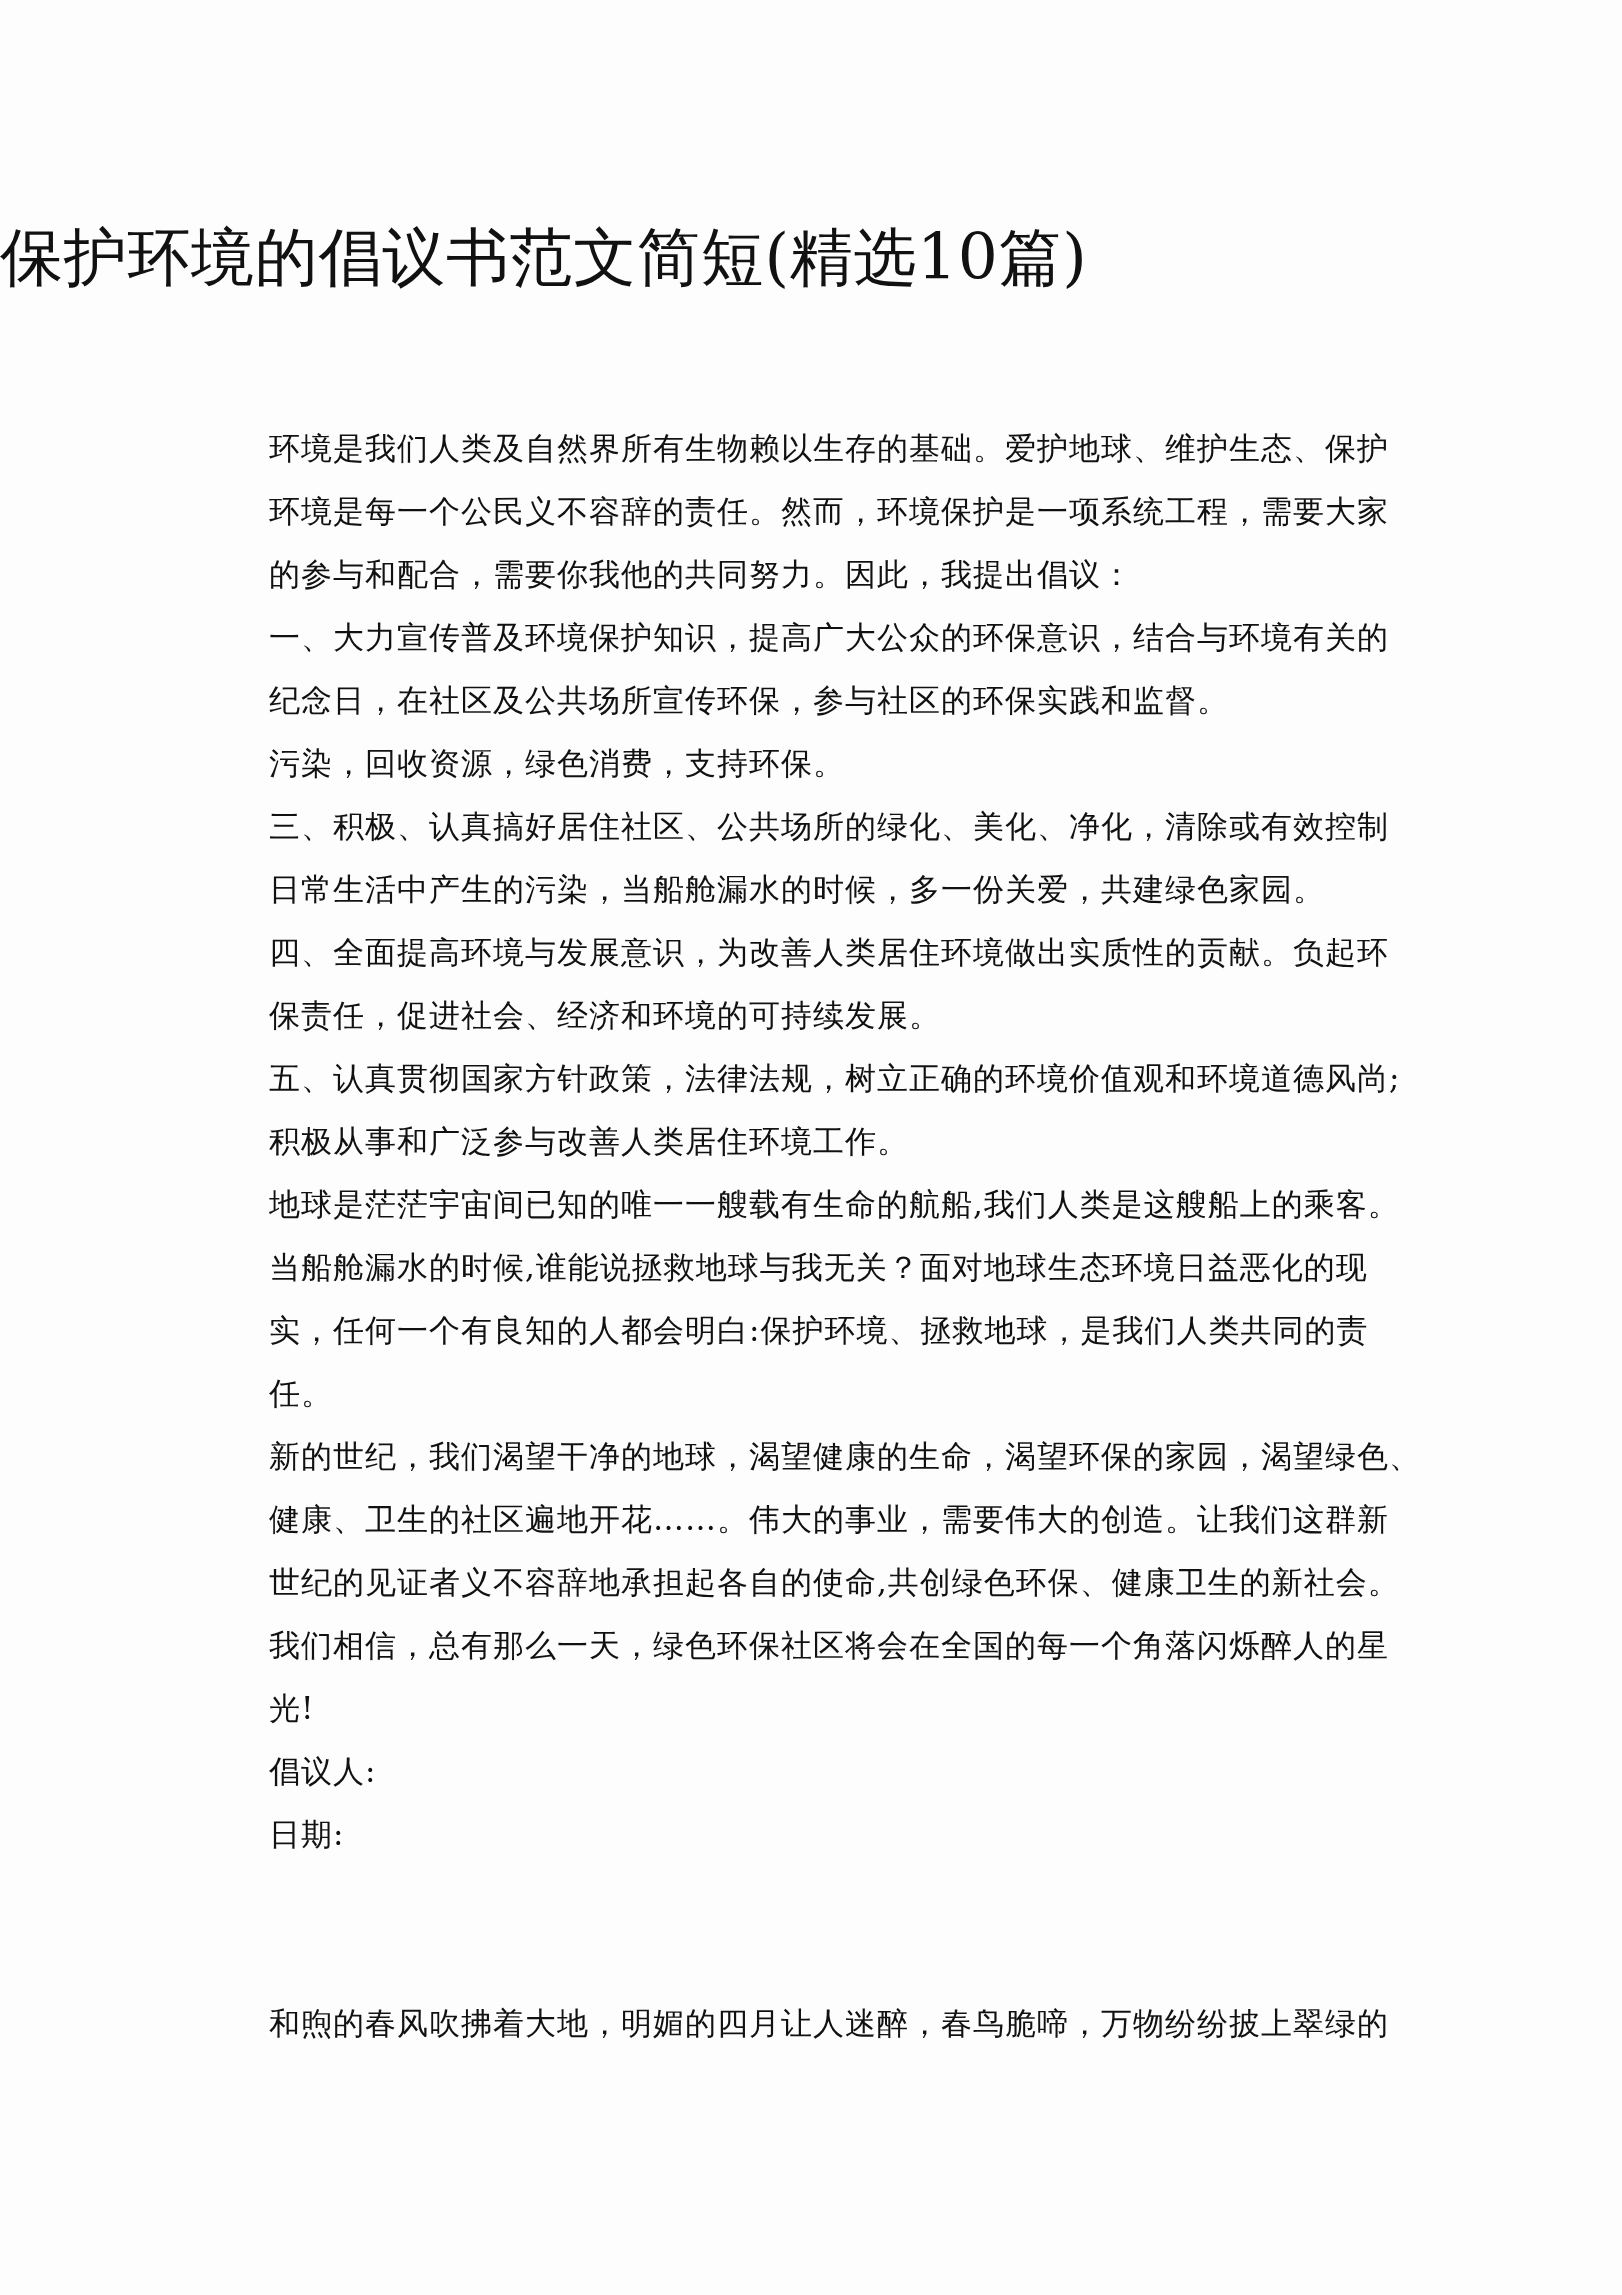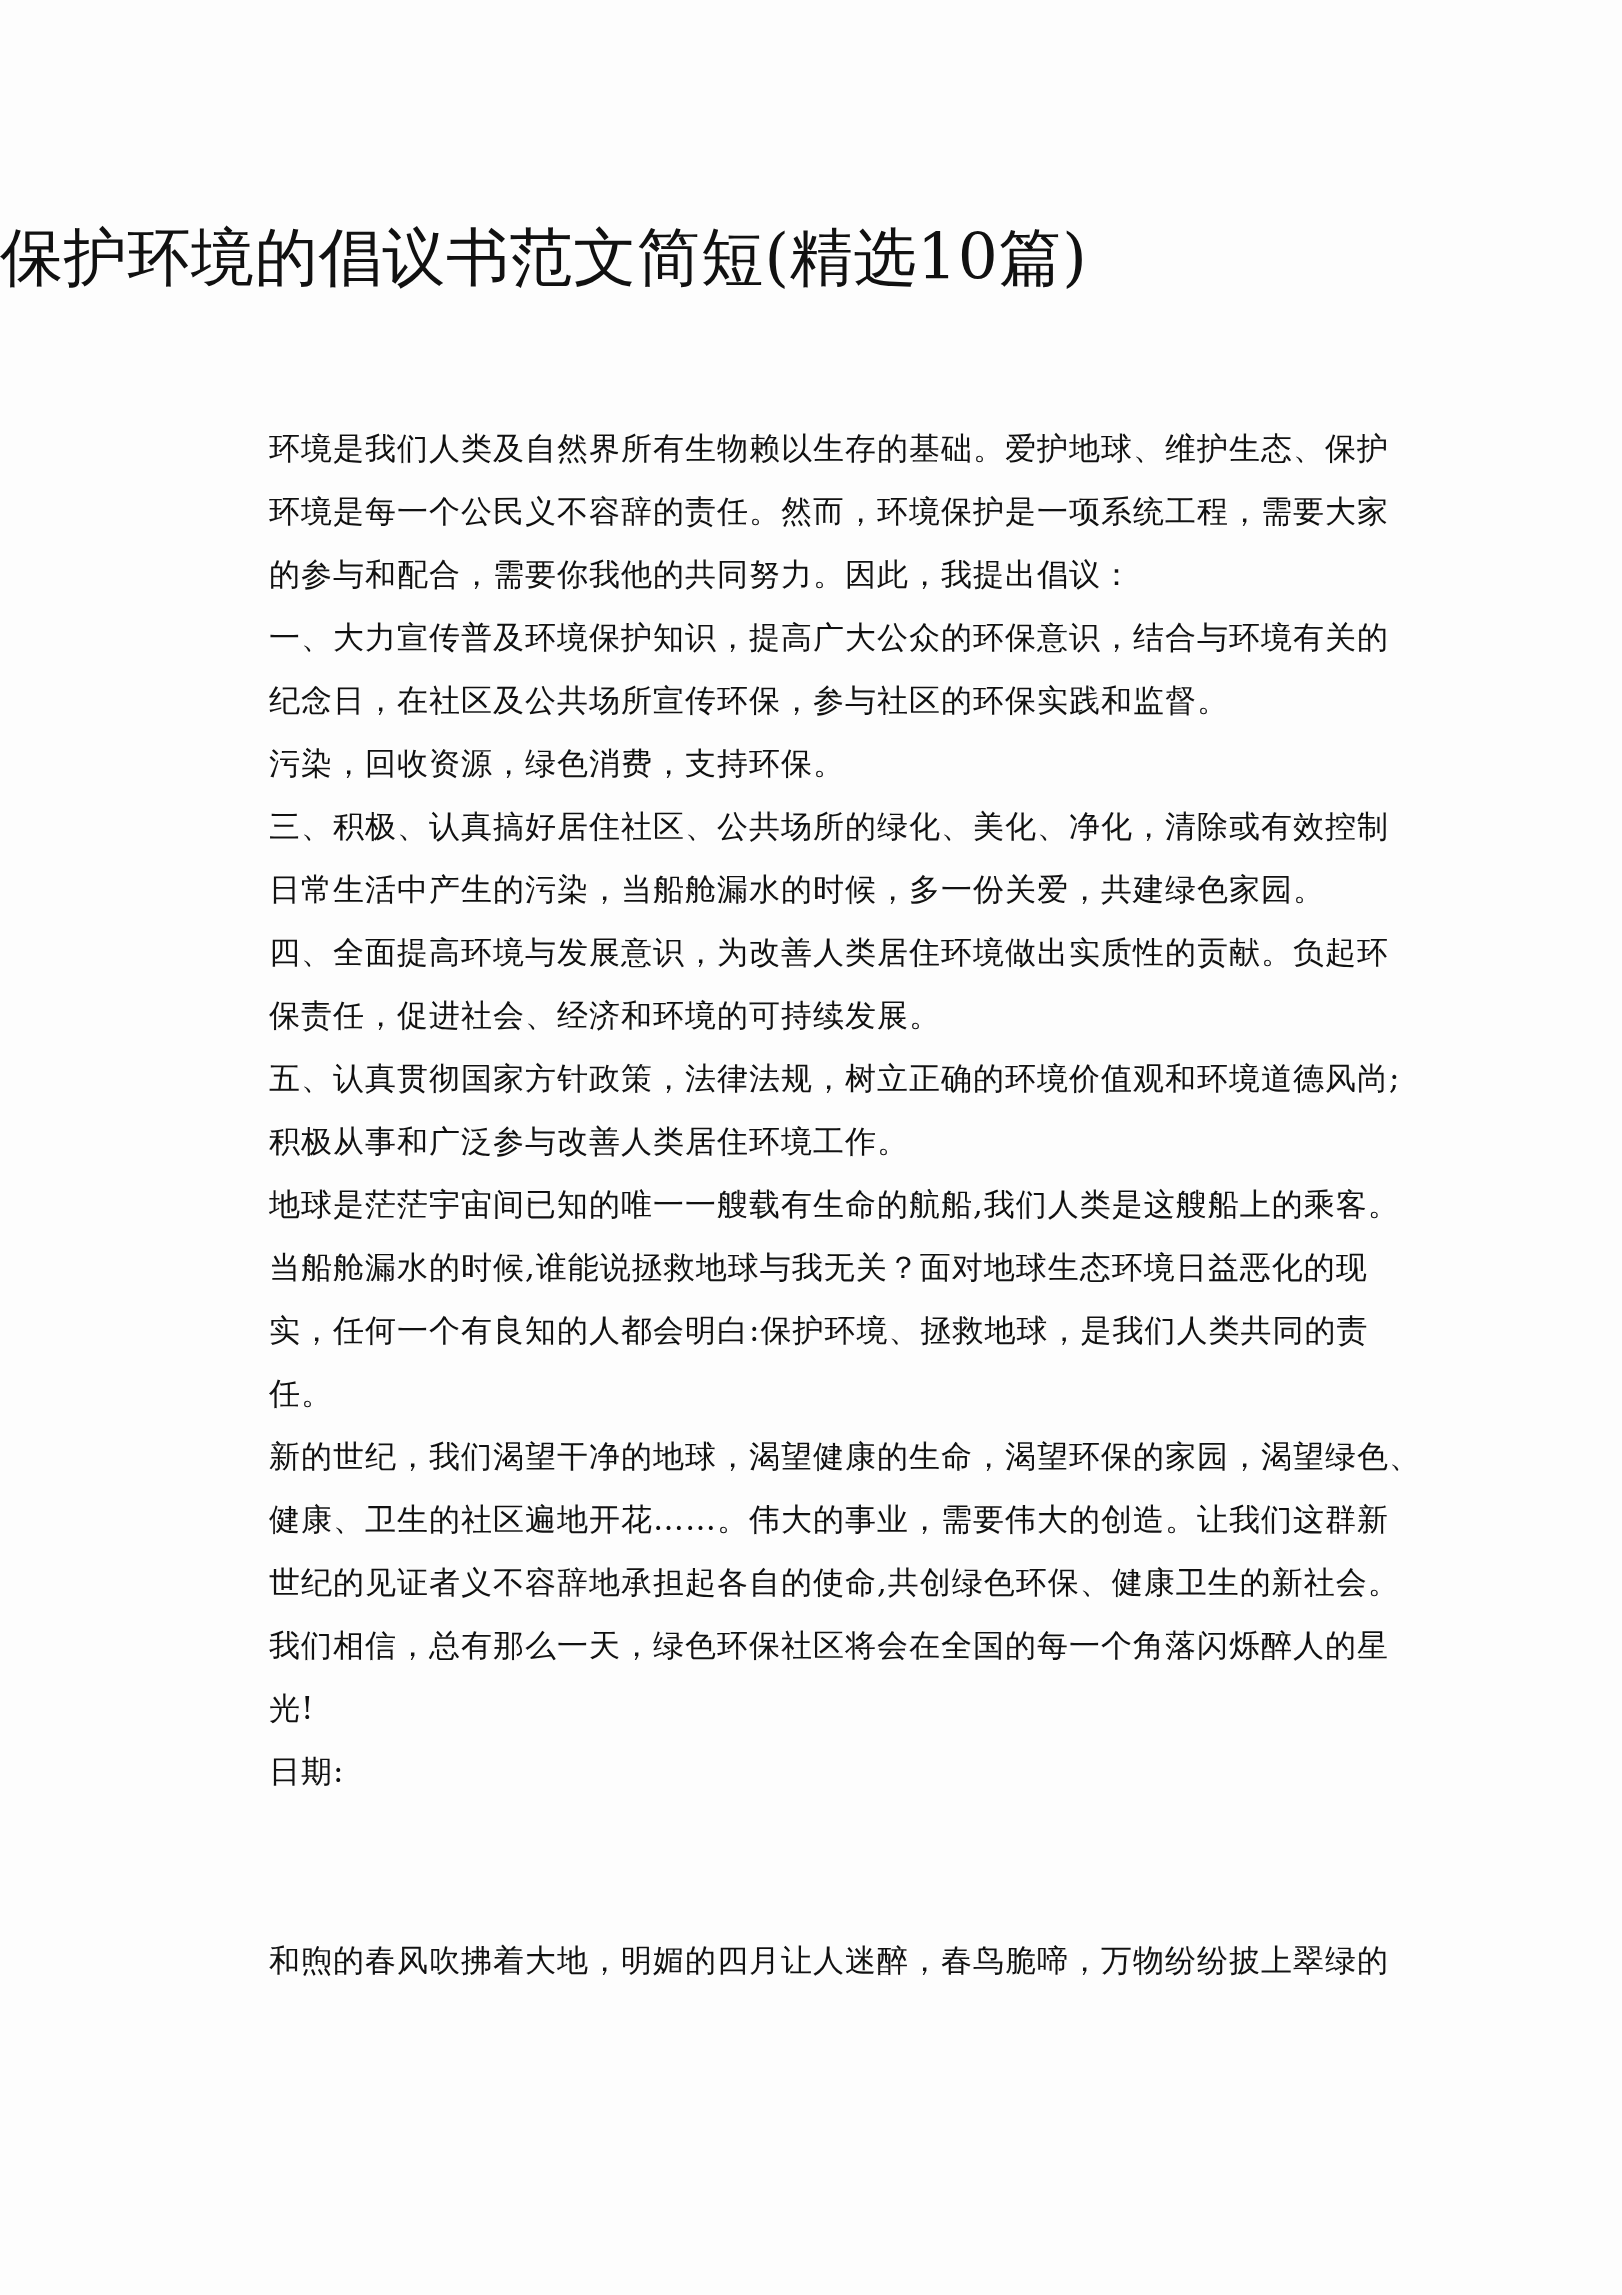--- a/index.html
+++ b/index.html
@@ -31,17 +31,18 @@
   <div class="line">积极从事和广泛参与改善人类居住环境工作。</div>
   <div class="line">地球是茫茫宇宙间已知的唯一一艘载有生命的航船,我们人类是这艘船上的乘客。</div>
   <div class="line">当船舱漏水的时候,谁能说拯救地球与我无关？面对地球生态环境日益恶化的现</div>
   <div class="line">实，任何一个有良知的人都会明白:保护环境、拯救地球，是我们人类共同的责</div>
   <div class="line">任。</div>
   <div class="line">新的世纪，我们渴望干净的地球，渴望健康的生命，渴望环保的家园，渴望绿色、</div>
   <div class="line">健康、卫生的社区遍地开花……。伟大的事业，需要伟大的创造。让我们这群新</div>
   <div class="line">世纪的见证者义不容辞地承担起各自的使命,共创绿色环保、健康卫生的新社会。</div>
   <div class="line">我们相信，总有那么一天，绿色环保社区将会在全国的每一个角落闪烁醉人的星</div>
   <div class="line">光!</div>
+  <div class="line">倡议人:</div>
   <div class="line">日期:</div>
   <div class="gap"></div>
   <div class="line">和煦的春风吹拂着大地，明媚的四月让人迷醉，春鸟脆啼，万物纷纷披上翠绿的</div>
 </div>
 
 
 </body></html>

